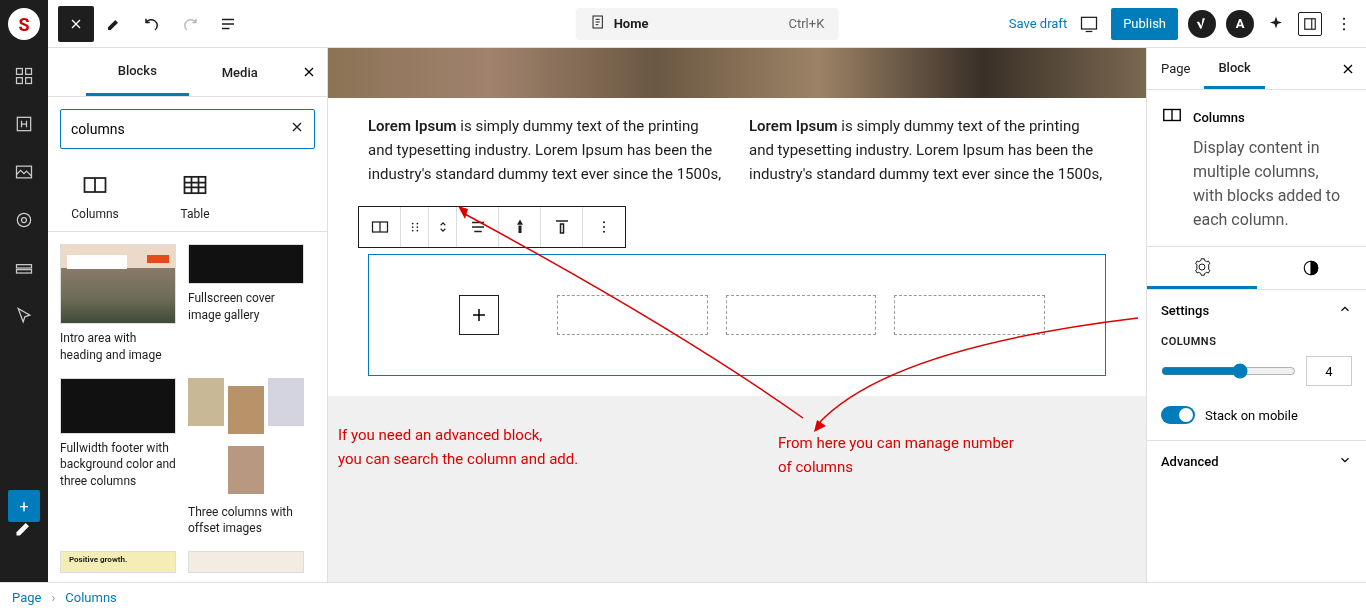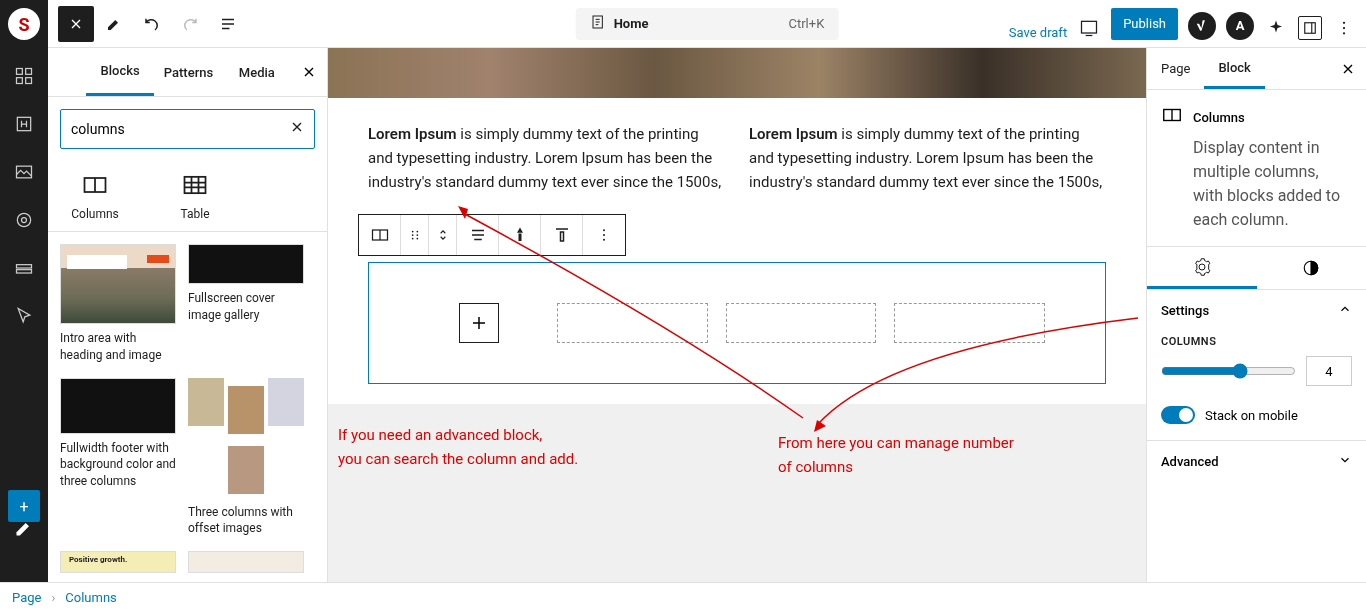--- a/index.html
+++ b/index.html
@@ -14,21 +14,21 @@
 .left-rail .rail-plus { position: absolute; bottom: 60px; left: 8px; width: 32px; height: 32px; background: #007cba; color: #fff; display: flex; align-items: center; justify-content: center; border-radius: 2px; }
 .left-rail .rail-pencil { position: absolute; bottom: 18px; color: #fff; }
 
 
 .top-bar { position: absolute; left: 48px; top: 0; right: 0; height: 48px; border-bottom: 1px solid #e0e0e0; display: flex; align-items: center; background: #fff; padding: 0 10px; }
 .top-bar .tl-btn { width: 36px; height: 36px; display: flex; align-items: center; justify-content: center; border-radius: 2px; color: #1e1e1e; cursor: pointer; margin-right: 2px; }
 .top-bar .tl-btn.dark { background: #1e1e1e; color: #fff; }
 .top-bar .design-lib { background: #007cba; color: #fff; border: none; height: 36px; padding: 0 12px; border-radius: 2px; display: flex; align-items: center; gap: 6px; font-size: 13px; cursor: pointer; margin-left: 6px; }
 .top-bar .center-pill { position: absolute; left: 50%; transform: translateX(-50%); display: flex; align-items: center; background: #f4f4f4; height: 32px; border-radius: 4px; padding: 0 14px; gap: 140px; font-size: 13px; color: #1e1e1e; }
 .top-bar .center-pill .left-side { display: flex; align-items: center; gap: 8px; font-weight: bold; }
-.top-bar .right-group { margin-left: auto; display: flex; align-items: flex-end; gap: 10px; }
+.top-bar .right-group { margin-left: auto; display: flex; align-items: center; gap: 10px; }
 .top-bar .save-draft { color: #007cba; font-size: 13px; cursor: pointer; }
 .top-bar .publish { background: #007cba; color: #fff; border: none; height: 32px; padding: 0 12px; border-radius: 2px; font-size: 13px; cursor: pointer; }
 .top-bar .circle-icon { width: 28px; height: 28px; border-radius: 50%; background: #1e1e1e; color: #fff; display: flex; align-items: center; justify-content: center; font-size: 13px; font-weight: bold; }
 .top-bar .right-icon { width: 24px; height: 24px; display: flex; align-items: center; justify-content: center; color: #1e1e1e; cursor: pointer; }
 
 
 .inserter { position: absolute; left: 48px; top: 48px; width: 280px; height: 534px; border-right: 1px solid #e0e0e0; background: #fff; display: flex; flex-direction: column; }
 .inserter .tabs { display: flex; border-bottom: 1px solid #e0e0e0; position: relative; }
 .inserter .tabs .tab { flex: 1; height: 48px; display: flex; align-items: center; justify-content: center; font-size: 13px; font-weight: 500; color: #1e1e1e; cursor: pointer; }
 .inserter .tabs .tab.active { border-bottom: 3px solid #007cba; margin-left: 38px; }
@@ -55,21 +55,21 @@
 .inserter .three-col-offset .offset-imgs div { width: 36px; height: 48px; background: #c9b896; }
 .inserter .three-col-offset .offset-imgs div:nth-child(2) { background: #b8936a; margin-top: 8px; }
 .inserter .three-col-offset .offset-imgs div:nth-child(3) { background: #d4d4e0; }
 .inserter .pattern-thumb.yellow { background: #f4eeb6; position: relative; }
 .inserter .pattern-thumb.yellow::before { content:"Positive growth."; position:absolute; left:8px; bottom:8px; font-size:8px; font-weight:bold; color:#1e1e1e; }
 .inserter .pattern-thumb.beige { background: #f3ece2; }
 
 
 .canvas { position: absolute; left: 328px; top: 48px; right: 220px; bottom: 30px; background: #f0f0f0; overflow: hidden; }
 .canvas .hero-img { height: 50px; width: 100%; background: linear-gradient(90deg, #8b7355 0%, #a0826d 20%, #6b5842 40%, #9c8366 60%, #3a3028 80%, #7a6850 100%); }
-.canvas .content { background: #fff; margin: 0; padding: 24px 40px 20px 40px; }
+.canvas .content { background: #fff; margin: 0; padding: 16px 40px 20px 40px; }
 .canvas .two-col-text { display: flex; gap: 24px; margin-bottom: 20px; }
 .canvas .two-col-text .col { flex: 1; font-size: 15px; line-height: 1.6; color: #1e1e1e; }
 .canvas .two-col-text .col b { font-weight: 600; }
 
 .canvas .block-toolbar { display: inline-flex; border: 1px solid #1e1e1e; background: #fff; height: 42px; margin-left: -10px; }
 .canvas .block-toolbar .bt-cell { width: 42px; border-right: 1px solid #ddd; display: flex; align-items: center; justify-content: center; color: #1e1e1e; cursor: pointer; }
 .canvas .block-toolbar .bt-cell:last-child { border-right: none; }
 
 .canvas .columns-block { border: 1.5px solid #007cba; margin-top: 6px; padding: 40px 60px; display: flex; gap: 18px; }
 .canvas .columns-block .ccol { flex: 1; height: 40px; }
@@ -229,21 +229,20 @@
           <circle cx="12" cy="12" r="1.5"></circle>
           <circle cx="12" cy="19" r="1.5"></circle>
         </svg>
       </div>
   </div>
 </div>
 
 <div class="inserter">
   <div class="tabs">
     <div class="tab active">Blocks</div>
-    <div class="tab">Patterns</div>
     <div class="tab">Media</div>
     <div class="close-x">
         <svg width="16" height="16" viewBox="0 0 24 24" stroke="currentColor" stroke-width="2">
           <path d="M6 6l12 12M6 18L18 6"></path>
         </svg>
       </div>
   </div>
   <div class="search-wrap">
     <input class="search-input" value="columns" style="">
     <span class="clear-x"><svg width="16" height="16" viewBox="0 0 24 24" stroke="currentColor" stroke-width="2">

